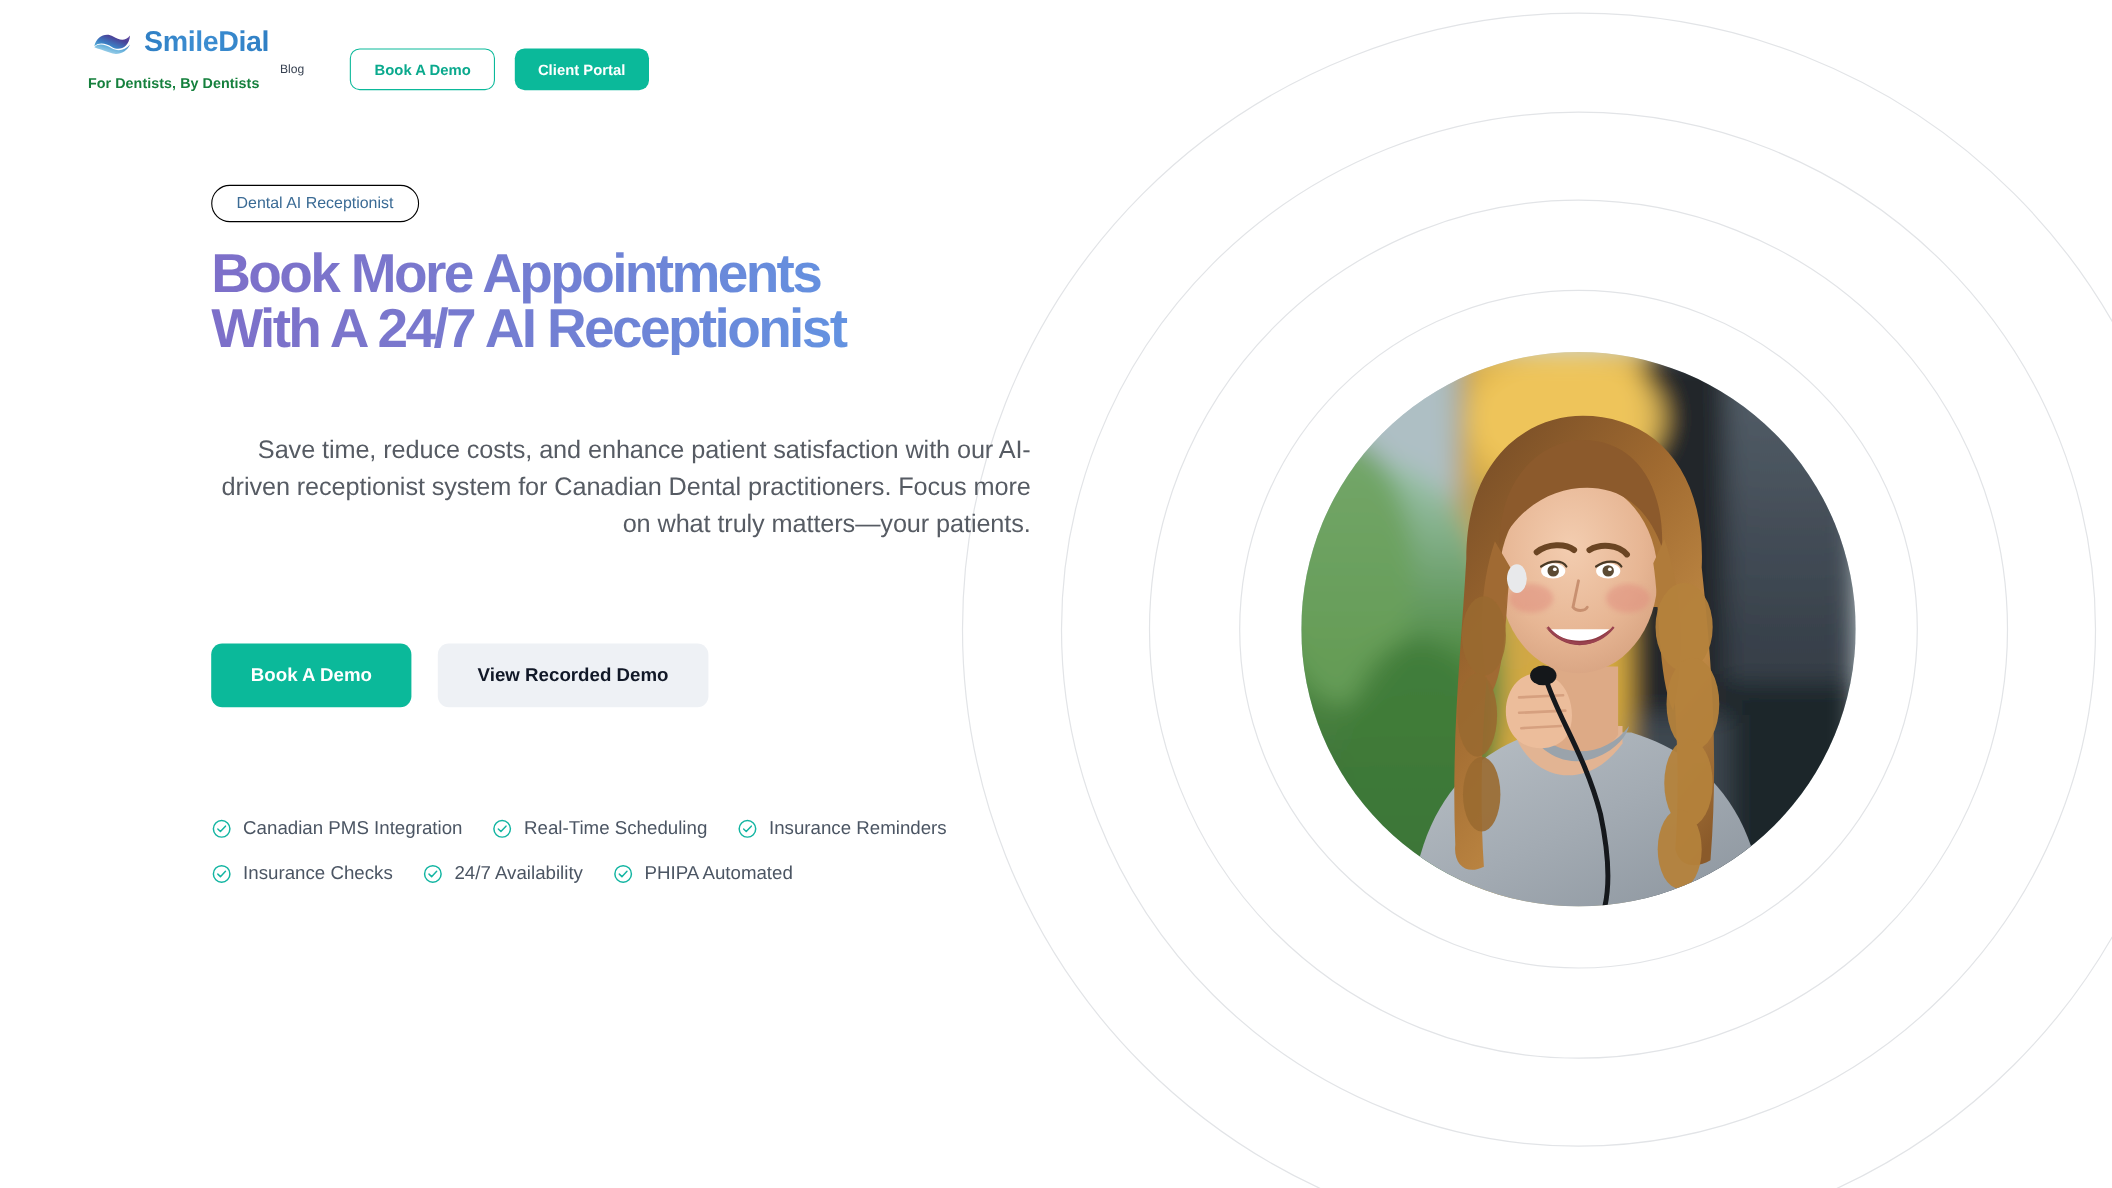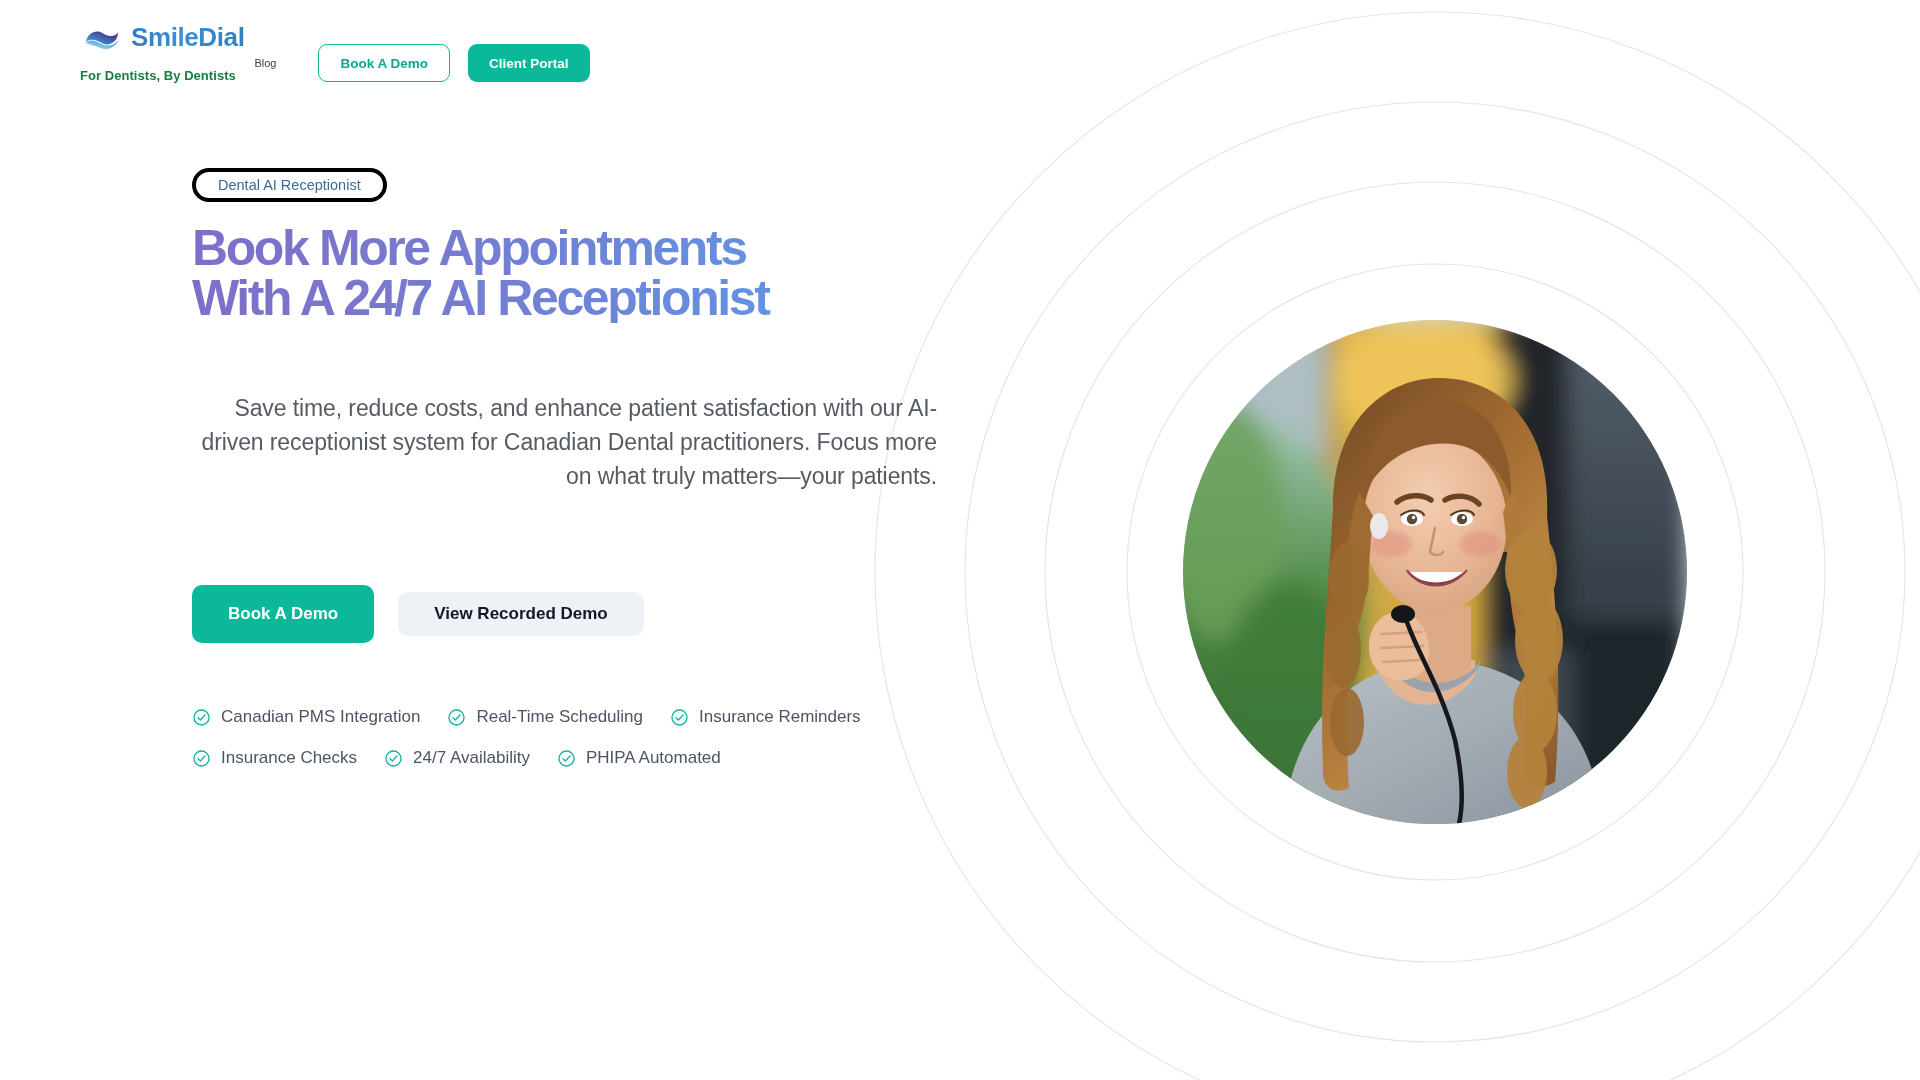--- a/index.html
+++ b/index.html
@@ -50,21 +50,21 @@
     border-radius:9px; background:#0bb99a; color:#fff;
     font-size:13.5px; font-weight:600; cursor:pointer; white-space:nowrap;
   }
 
   
   .hero-left { position:absolute; left:192px; top:168px; width:1000px; z-index:15; }
 
   .badge {
     display:inline-flex; align-items:center; justify-content:center;
     height:34px; padding:0 22px;
-    border:4px solid #000000; border-radius:999px;
+    border:1px solid #000000; border-radius:999px;
     background:rgba(255,255,255,0.85);
     font-size:14.5px; font-weight:500; color:#3b6b95;
     cursor:pointer;
   }
 
   .headline {
     margin-top:22px;
     font-size:50px; font-weight:800; line-height:0.99;
     letter-spacing:-2.4px;
     background:linear-gradient(96deg,#7d6fc9 0%,#7a77cd 18%,#6c86d8 42%,#5e9ae6 68%,#5aa4ea 100%);
@@ -80,26 +80,26 @@
 
   .cta-row { margin-top:92px; display:flex; align-items:center; gap:24px; }
   .cta-primary {
     display:inline-flex; align-items:center; justify-content:center;
     height:58px; padding:0 36px; border:none; border-radius:10px;
     background:#0bb99a; color:#fff; font-size:17px; font-weight:600;
     cursor:pointer; white-space:nowrap;
   }
   .cta-secondary {
     display:inline-flex; align-items:center; justify-content:center;
-    height:44px; padding:0 36px; border:none; border-radius:10px;
+    height:58px; padding:0 36px; border:none; border-radius:10px;
     background:#eef1f5; color:#111827; font-size:17px; font-weight:600;
     cursor:pointer; white-space:nowrap;
   }
 
-  .features { margin-top:64px;text-align:right; }
+  .features { margin-top:100px;text-align:right; }
   .feature-row { display:flex; align-items:center; gap:27px; margin-bottom:21px; }
   .feature {
     display:flex; align-items:center; gap:10px;
     font-size:17px; color:#4b5563; font-weight:400; white-space:nowrap;
   }
   .feature svg { display:block; flex:0 0 auto; }
 
   
   .portrait-wrap {
     position:absolute; left:1183px; top:320px;

